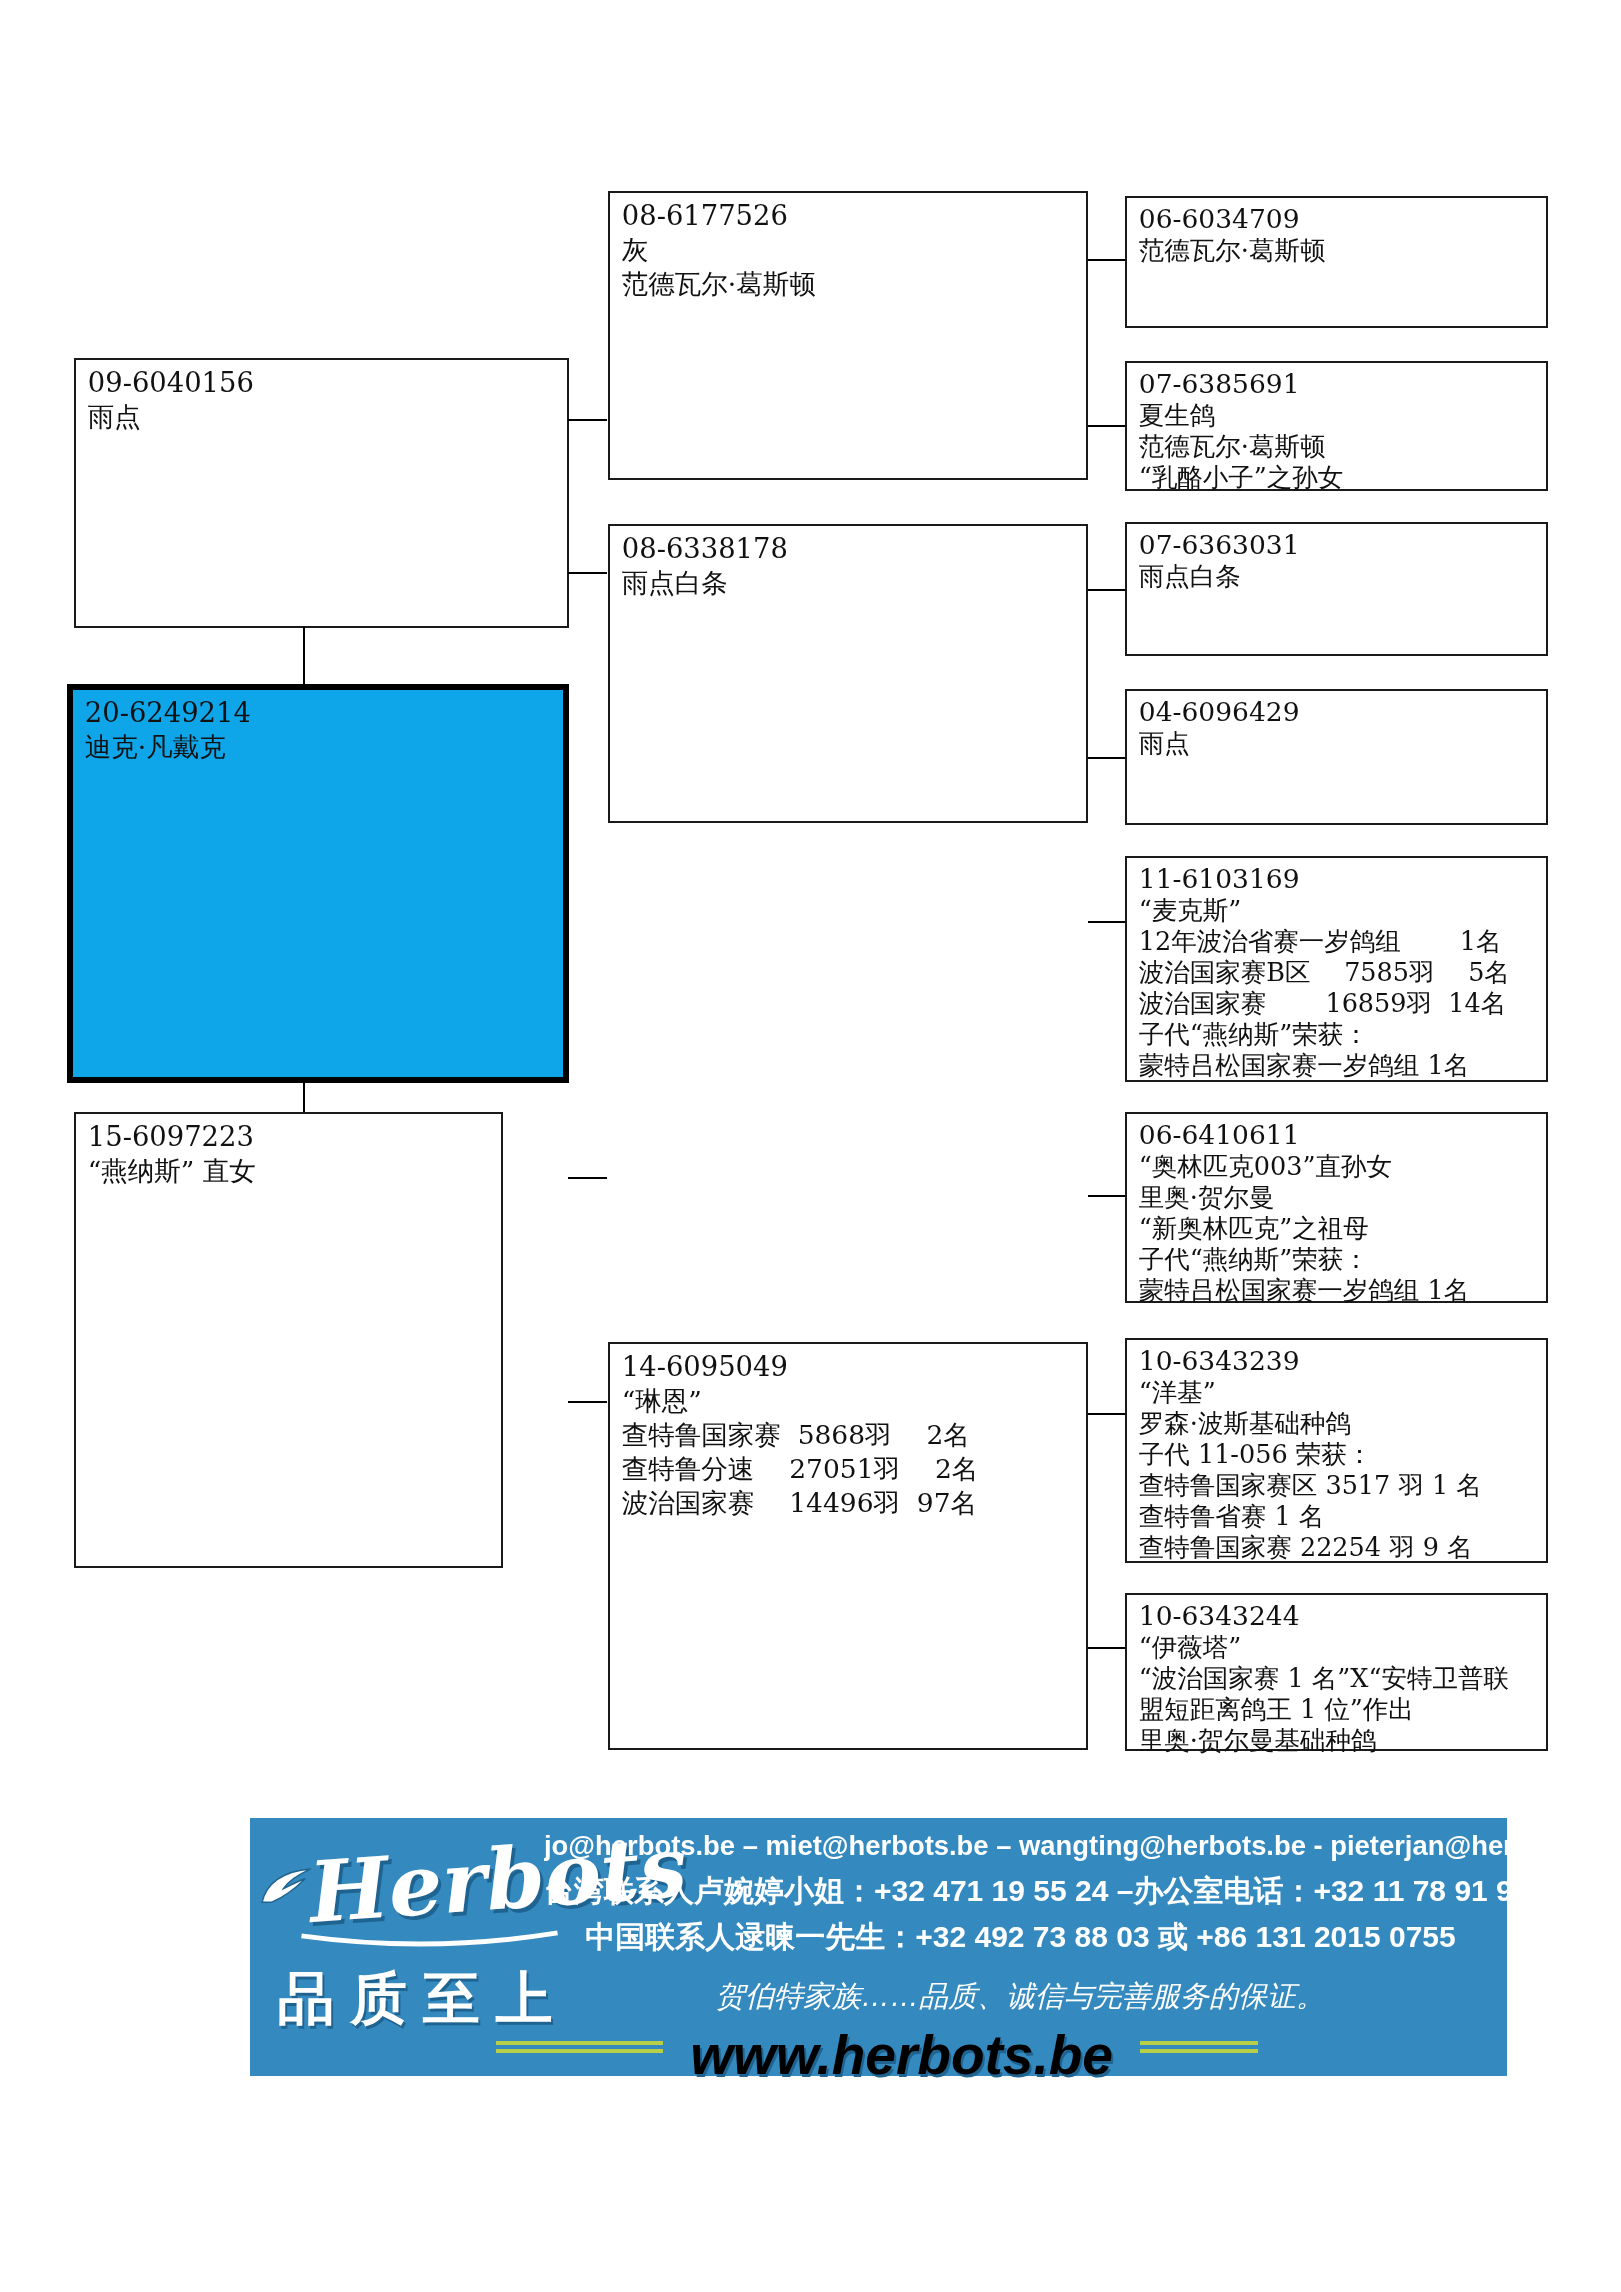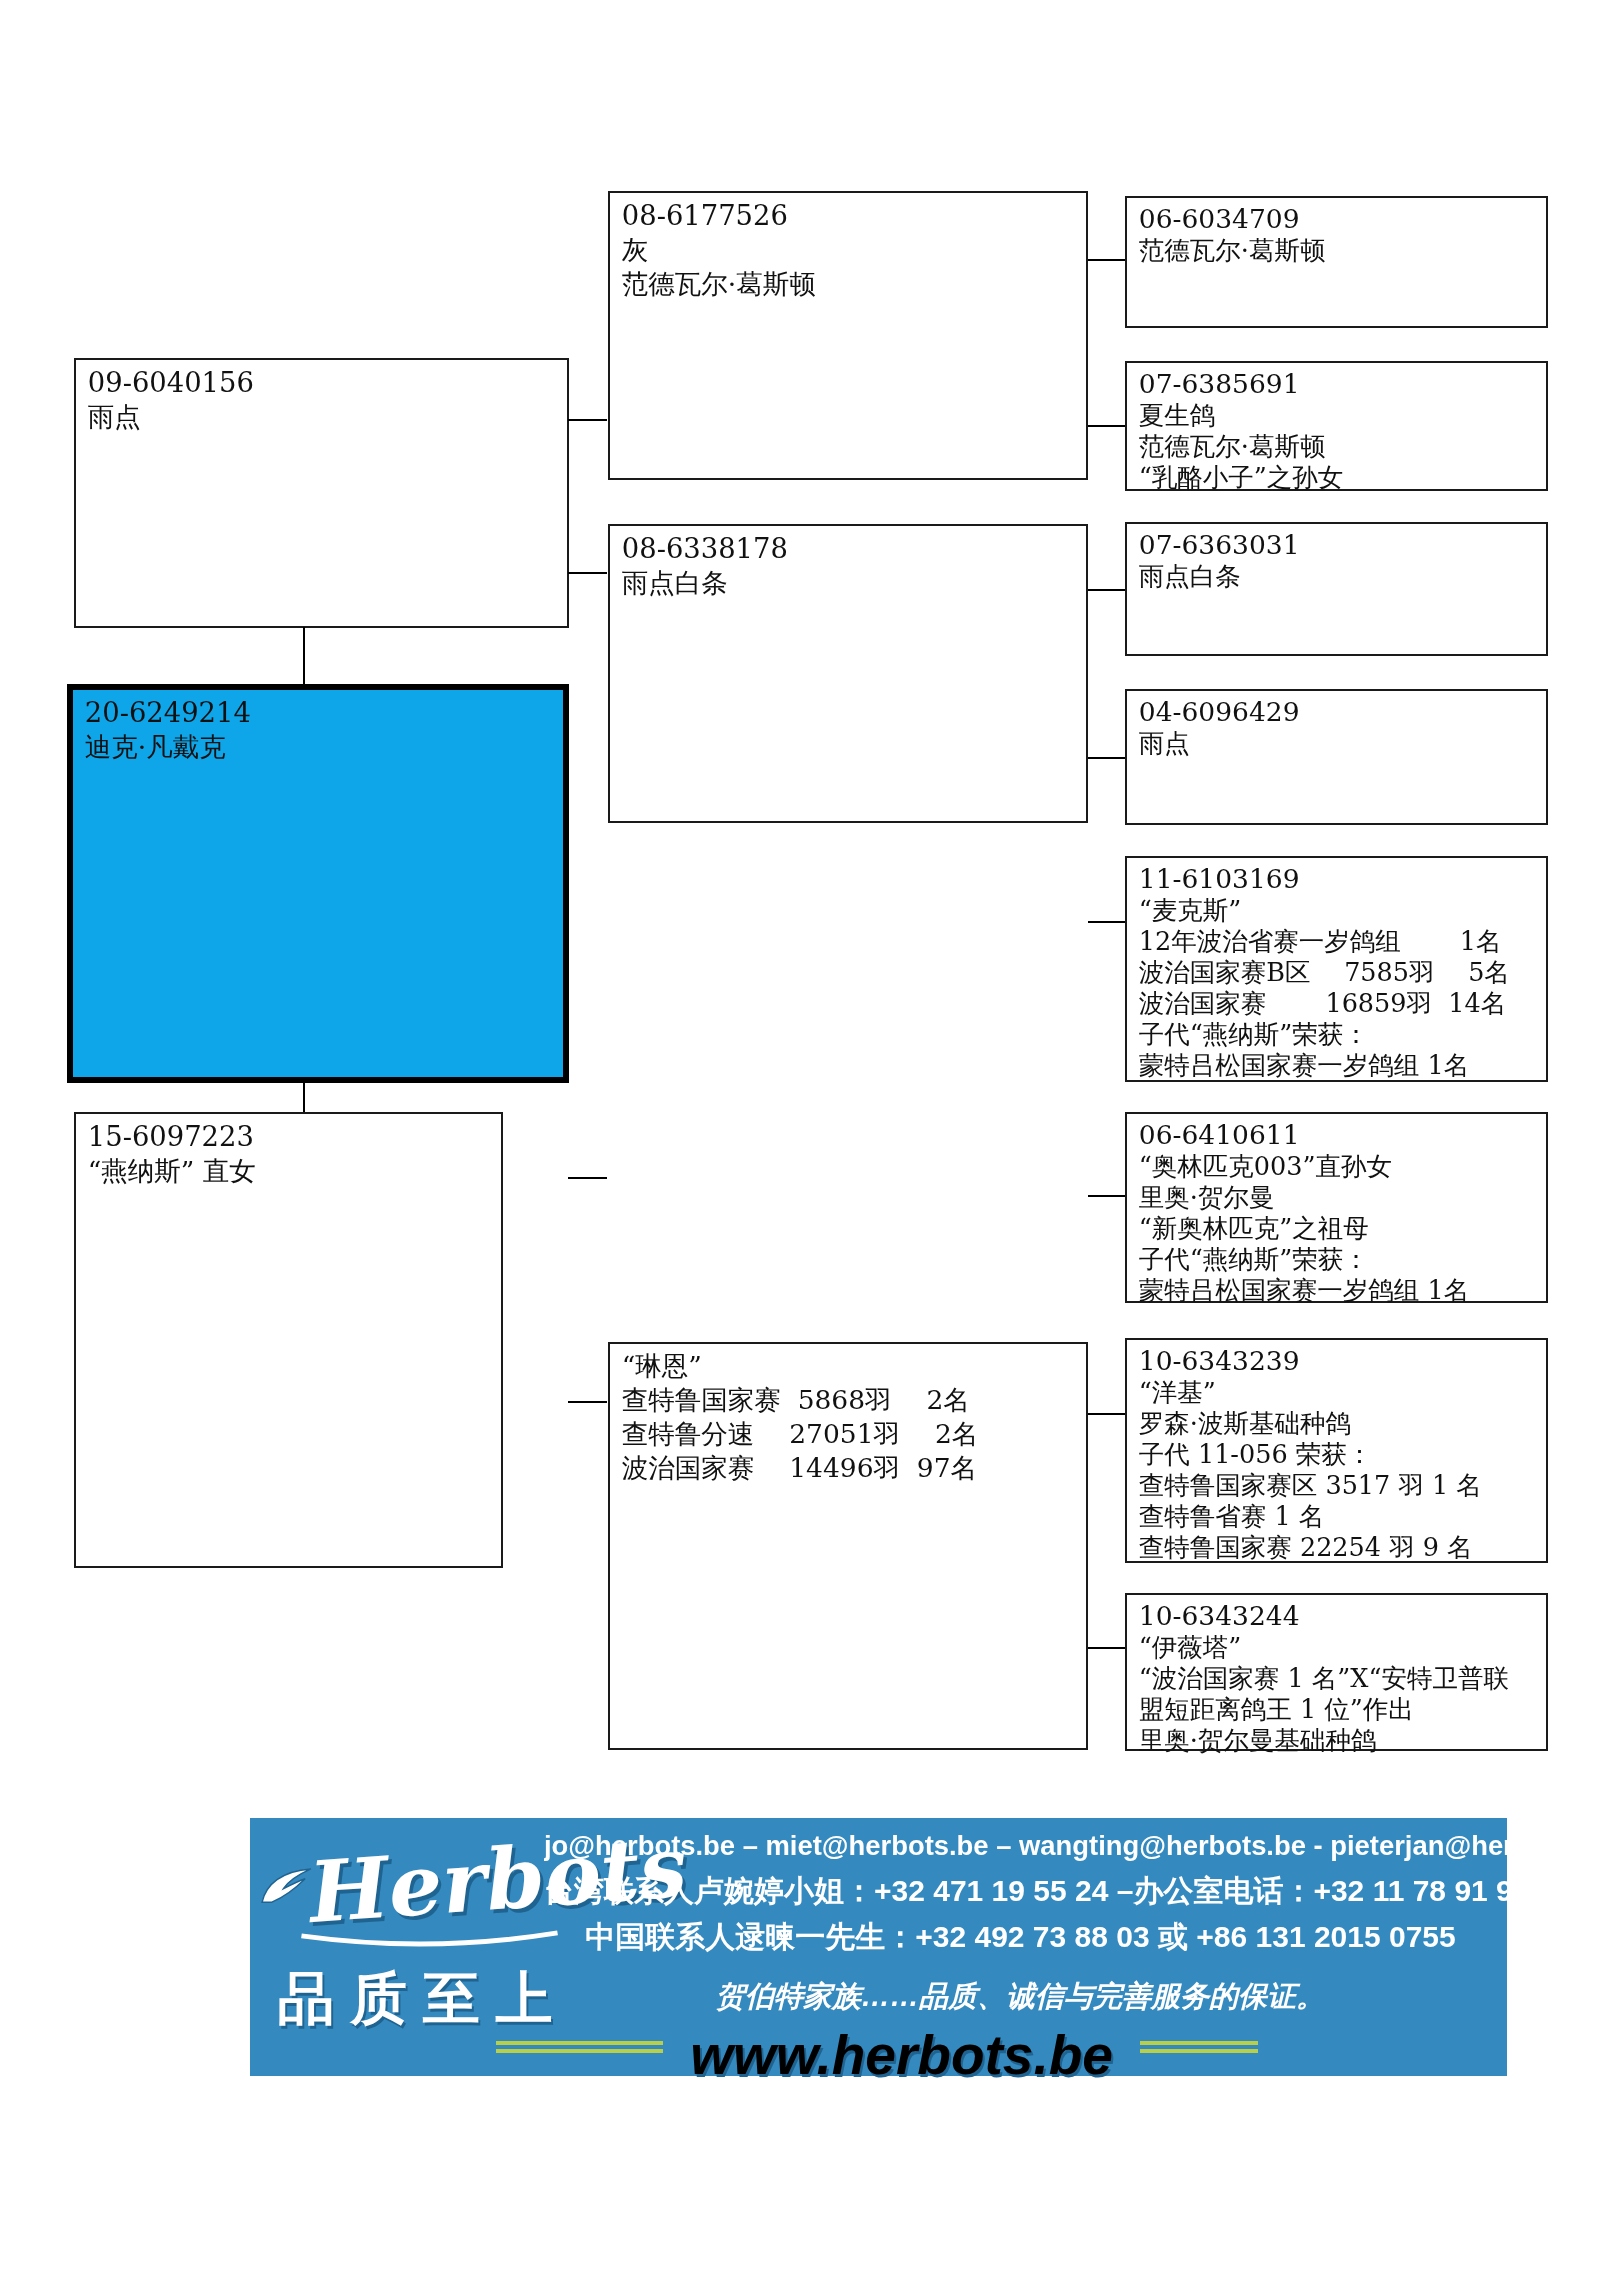--- a/index.html
+++ b/index.html
@@ -58,21 +58,21 @@
              text-shadow:2.9px 3.9px 0 #1f6391;transform:rotate(-4deg);}
   .logo-swash{position:absolute;left:39px;top:106px;}
   .logo-sub{position:absolute;left:27.4px;top:143px;font-weight:bold;font-size:57px;
             letter-spacing:15.7px;color:#ffffff;text-shadow:2px 2.9px 0 #1f6391;}
   .bn-emails{position:absolute;left:294px;top:11.8px;width:963px;font-size:27.4px;font-weight:bold;
              white-space:nowrap;overflow:hidden;text-align:center;}
   .bn-line2{position:absolute;left:294px;top:53px;width:953px;font-size:30px;font-weight:bold;
             text-align:center;white-space:nowrap;}
   .bn-line3{position:absolute;left:294px;top:99px;width:953px;font-size:30px;font-weight:bold;
             text-align:center;white-space:nowrap;}
-  .bn-slogan{position:absolute;left:294px;top:159px;width:953px;font-size:29px;font-weight:bold;
+  .bn-slogan{position:absolute;left:294px;top:159px;width:953px;font-size:29px;font-weight:normal;
              font-style:italic;text-align:center;white-space:nowrap;}
   .bn-urlrow{position:absolute;left:88px;top:192px;width:1078px;display:flex;align-items:center;
              justify-content:center;gap:27.4px;}
   .dline{height:11.8px;border-top:4.9px solid #b9cf48;border-bottom:4.9px solid #b9cf48;}
   .dline.left{width:167px;}
   .dline.right{width:118px;}
   .bn-url{font-size:55px;font-weight:bold;font-style:italic;color:#000000;line-height:57px;
           text-shadow:2px 2.9px 0 #1f6391;margin-top:17px;}
 </style>
 </head>
@@ -111,20 +111,21 @@
 
   <div class="pbox b-m2">
     <div class="box-ring">08-6338178</div>
     <div>
         <div class="box-line">雨点白条</div>
       </div>
   </div>
 
 
   <div class="pbox b-m4">
+    <div class="box-ring">14-6095049</div>
     <div>
         <div class="box-line">“琳恩”</div>
         <div class="box-line">查特鲁国家赛  5868羽　 2名</div>
         <div class="box-line">查特鲁分速　 27051羽　 2名</div>
         <div class="box-line">波治国家赛　 14496羽  97名</div>
       </div>
   </div>
 
   <div class="pbox small b-r1">
     <div class="box-ring">06-6034709</div>

